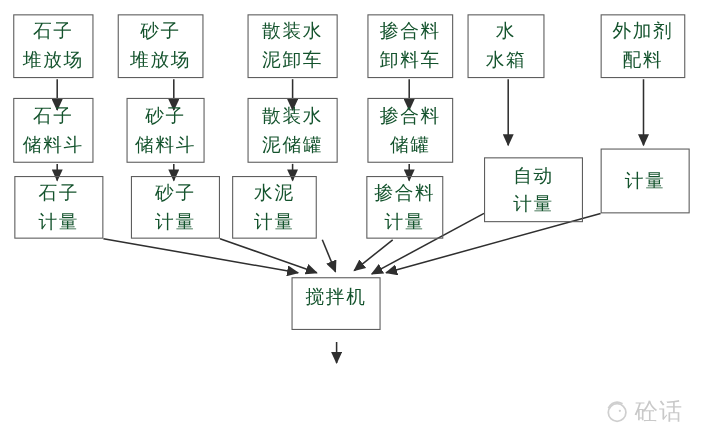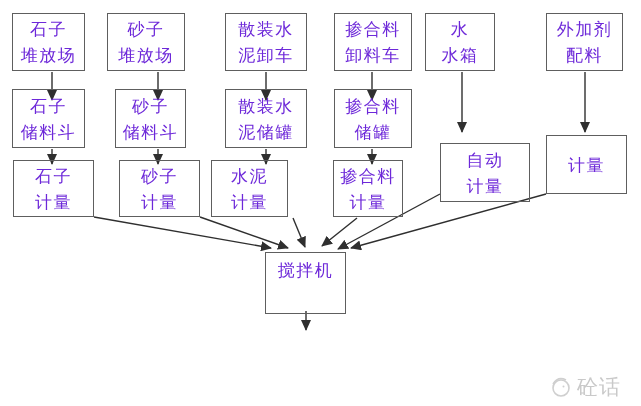--- a/index.html
+++ b/index.html
@@ -4,27 +4,27 @@
 <style>
   html,body{margin:0;padding:0;background:#ffffff;}
   .canvas{
     position:relative;width:641px;height:406px;background:#ffffff;overflow:hidden;
     font-family:"DejaVu Serif","Liberation Serif",serif;
   }
   .arrows{position:absolute;left:0;top:0;pointer-events:none;}
   .box{
     position:absolute;box-sizing:border-box;border:1.5px solid #5e5e5e;background:transparent;
     display:flex;align-items:center;justify-content:center;text-align:center;
-    color:#6d28d9;font-size:17px;line-height:26px;letter-spacing:1.5px;
+    color:#14532d;font-size:17px;line-height:26px;letter-spacing:1.5px;
     white-space:pre-line;
   }
   .box.align-top{align-items:flex-start;padding-top:4px;}
   .watermark{
     position:absolute;left:549px;top:360px;display:flex;align-items:center;gap:4px;
-    color:#c9c9c9;font-size:21px;letter-spacing:1px;margin-top:13px;
+    color:#c9c9c9;font-size:21px;letter-spacing:1px;
   }
 </style>
 </head>
 <body>
 
 <div class="canvas">
 
   <svg class="arrows" width="641" height="406" viewBox="0 0 641 406">
     <defs>
       <marker id="ah" markerUnits="userSpaceOnUse" markerWidth="12" markerHeight="10" refX="10" refY="5" orient="auto">
@@ -82,21 +82,21 @@
 
   <div class="box" style="left:13px;top:160px;width:81px;height:57px;">石子
 计量</div>
   <div class="box" style="left:119px;top:160px;width:81px;height:57px;">砂子
 计量</div>
   <div class="box" style="left:211px;top:160px;width:77px;height:57px;">水泥
 计量</div>
   <div class="box" style="left:333px;top:160px;width:70px;height:57px;">掺合料
 计量</div>
 
-  <div class="box align-top" style="left:265px;top:252px;width:81px;height:62px;">搅拌机</div>
+  <div class="box align-top" style="left:265px;top:252px;width:81px;height:48px;">搅拌机</div>
 
   <div class="watermark">
     <svg width="24" height="26" viewBox="0 0 24 26">
       <g stroke="#cfcfcf" fill="none" stroke-width="1.6">
         <circle cx="12" cy="14" r="8"></circle>
         <path d="M4,10 Q9,2 17,6"></path>
         <circle cx="14.5" cy="12.5" r="1" fill="#cfcfcf" stroke="none"></circle>
       </g>
     </svg>
     <span>砼话</span>

